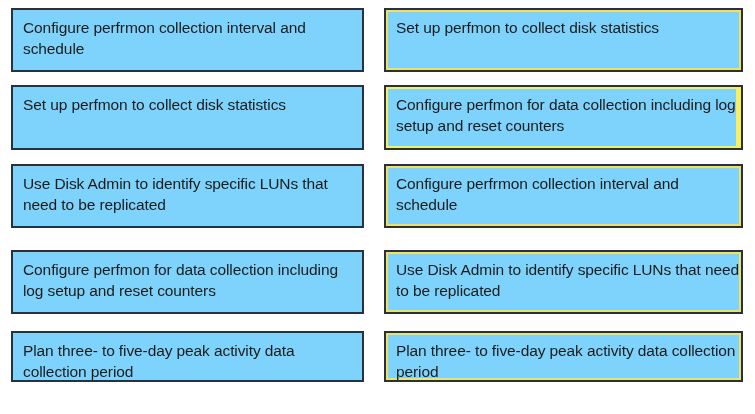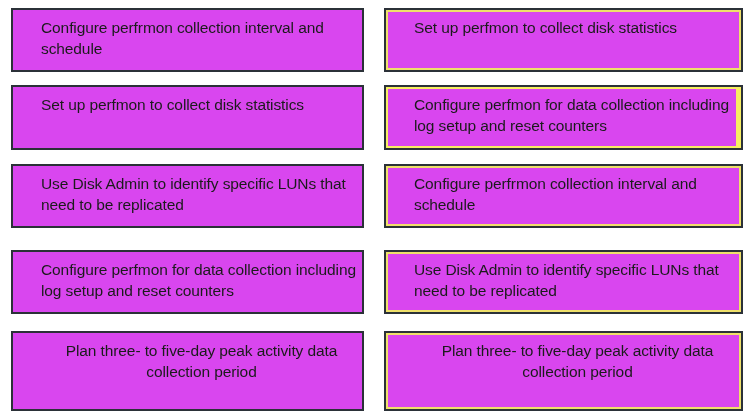--- a/index.html
+++ b/index.html
@@ -24,26 +24,26 @@
     top: 0;
     width: 364px;
     height: 414px;
   }
   .column.left  { left: 11px; }
   .column.right { left: 384px; }
 
   .card {
     position: absolute;
     box-sizing: border-box;
-    background: #d946ef;
+    background: #7dd3fc;
     color: #1b1b1b;
     font-size: 15.5px;
     line-height: 21px;
     letter-spacing: -0.1px;
-    padding: 7px 0 7px 28px;
+    padding: 7px 0 7px 10px;
     overflow: hidden;
   }
   
   .column.left .card {
     border: 2px solid #2b3138;
     width: 353px;
   }
   
   .column.right .card {
     border: 2px solid #2b3138;
@@ -59,21 +59,21 @@
   }
   .card-text {
     display: block;
     white-space: pre-line;
   }
   
   .r0 { top: 8px;   height: 64px; }
   .r1 { top: 85px;  height: 65px; }
   .r2 { top: 164px; height: 64px; }
   .r3 { top: 250px; height: 64px; }
-  .r4 { top: 331px; height: 80px; text-align: center; }
+  .r4 { top: 331px; height: 51px; }
 </style>
 </head>
 <body>
 
 <div id="board">
 
   <div class="column left">
     <div class="card r0">
       <span class="card-text">Configure perfrmon collection interval and schedule</span>
     </div>

